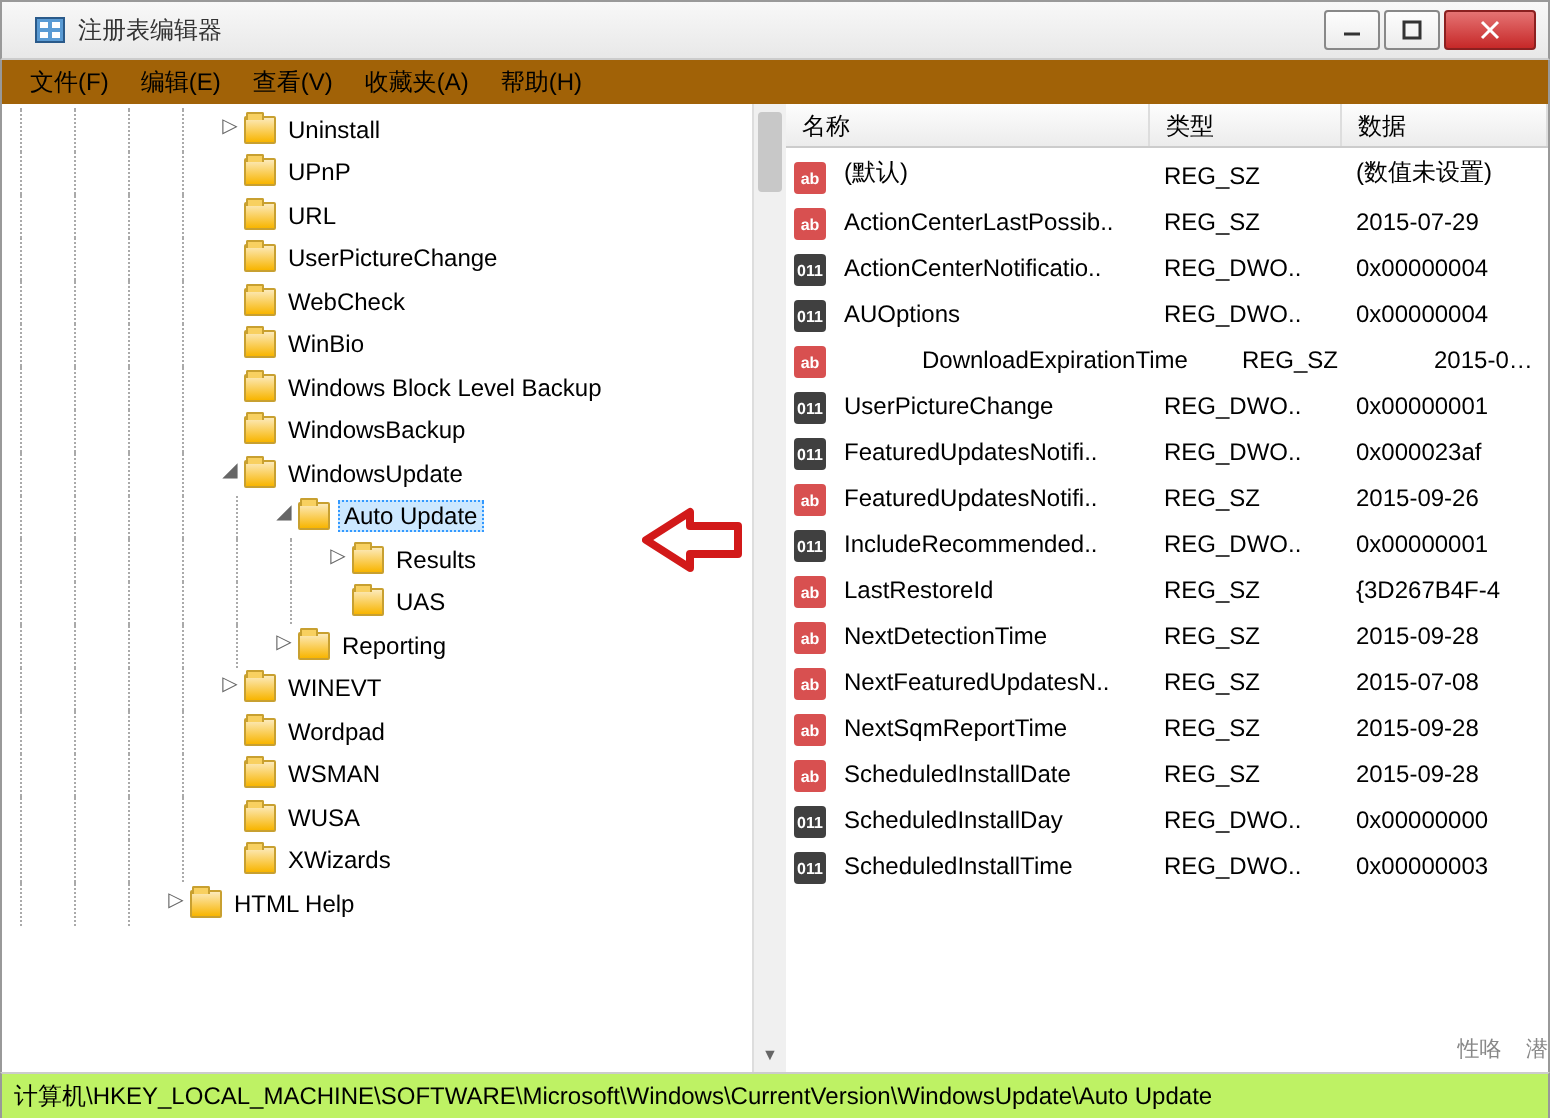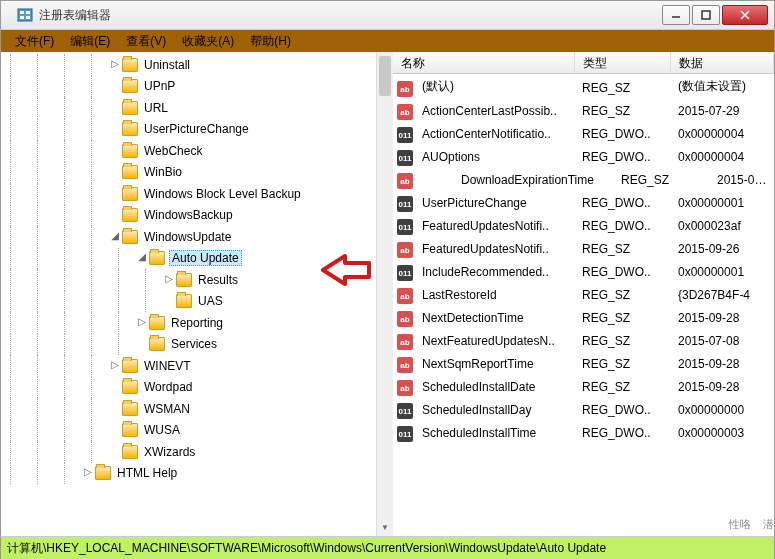--- a/index.html
+++ b/index.html
@@ -225,30 +225,20 @@
           <span class="vline"></span>
           <span class="expander">▷</span>
           <span class="folder"></span>
           <span class="label">Reporting</span>
         </div>
         <div class="tree-node">
           <span class="vline"></span>
           <span class="vline"></span>
           <span class="vline"></span>
           <span class="vline"></span>
-          <span class="vline"></span>
-          <span class="expander"></span>
-          <span class="folder"></span>
-          <span class="label">Services</span>
-        </div>
-        <div class="tree-node">
-          <span class="vline"></span>
-          <span class="vline"></span>
-          <span class="vline"></span>
-          <span class="vline"></span>
           <span class="expander">▷</span>
           <span class="folder"></span>
           <span class="label">WINEVT</span>
         </div>
         <div class="tree-node">
           <span class="vline"></span>
           <span class="vline"></span>
           <span class="vline"></span>
           <span class="vline"></span>
           <span class="expander"></span>

